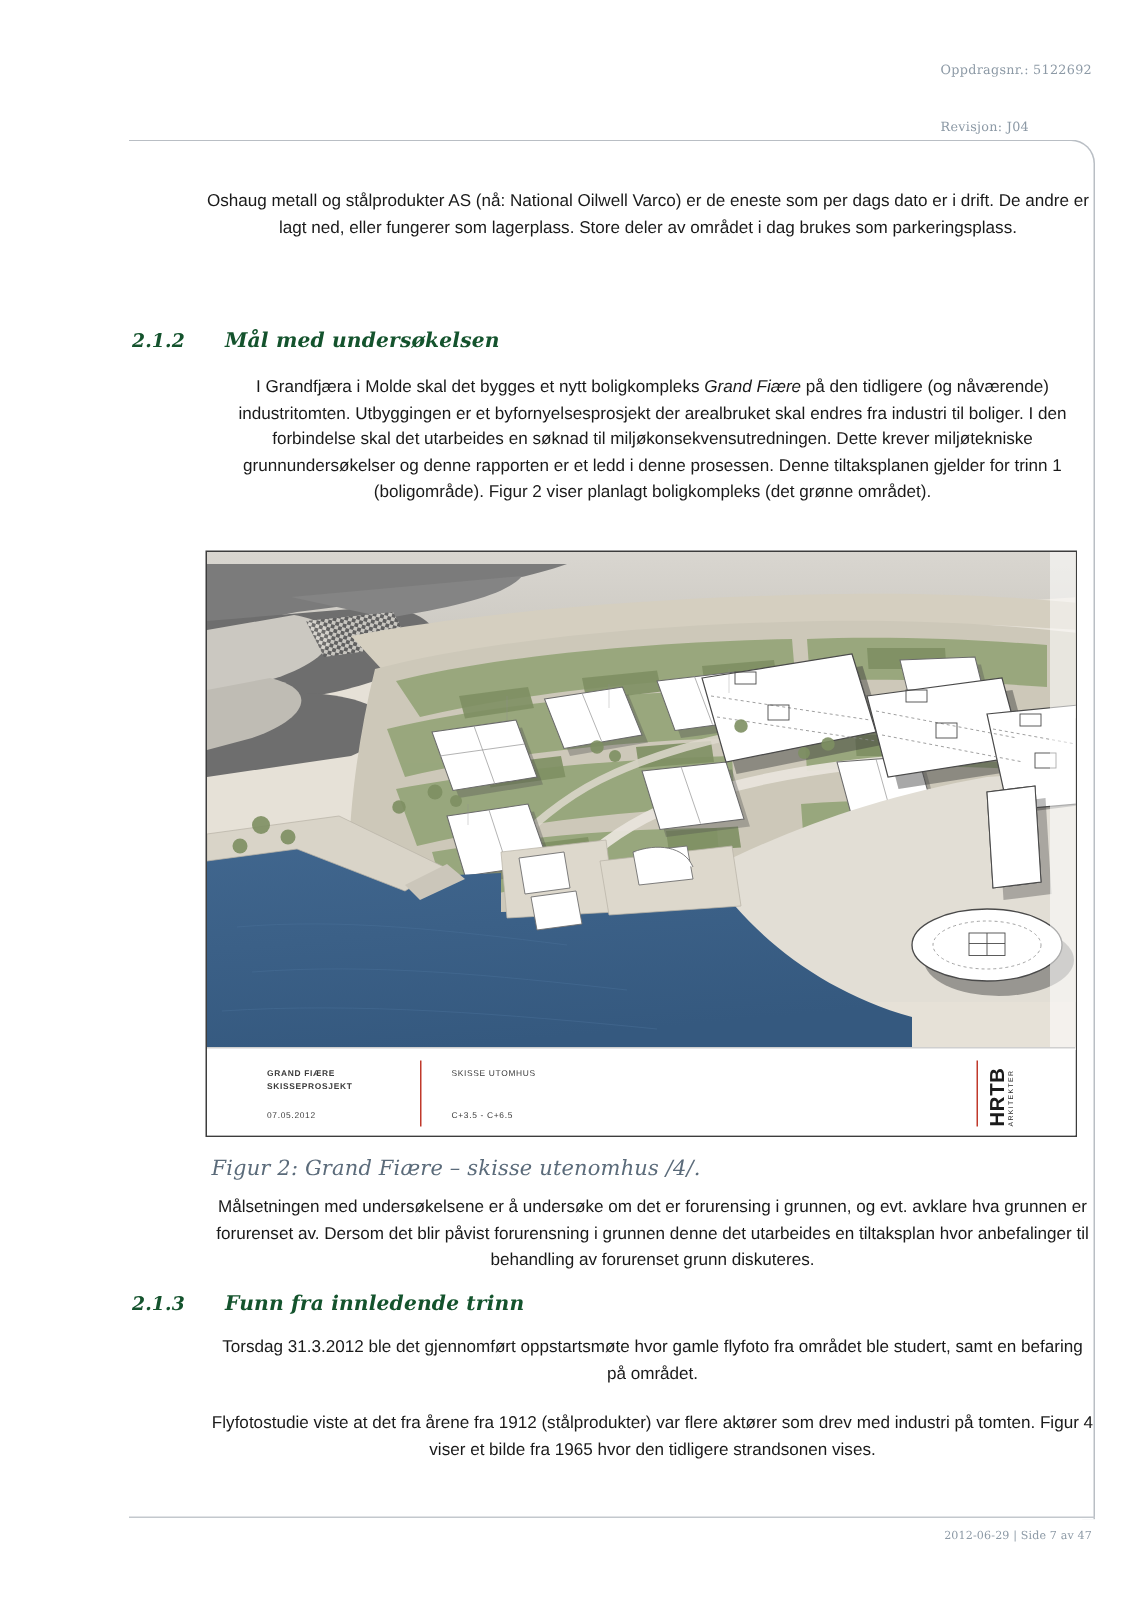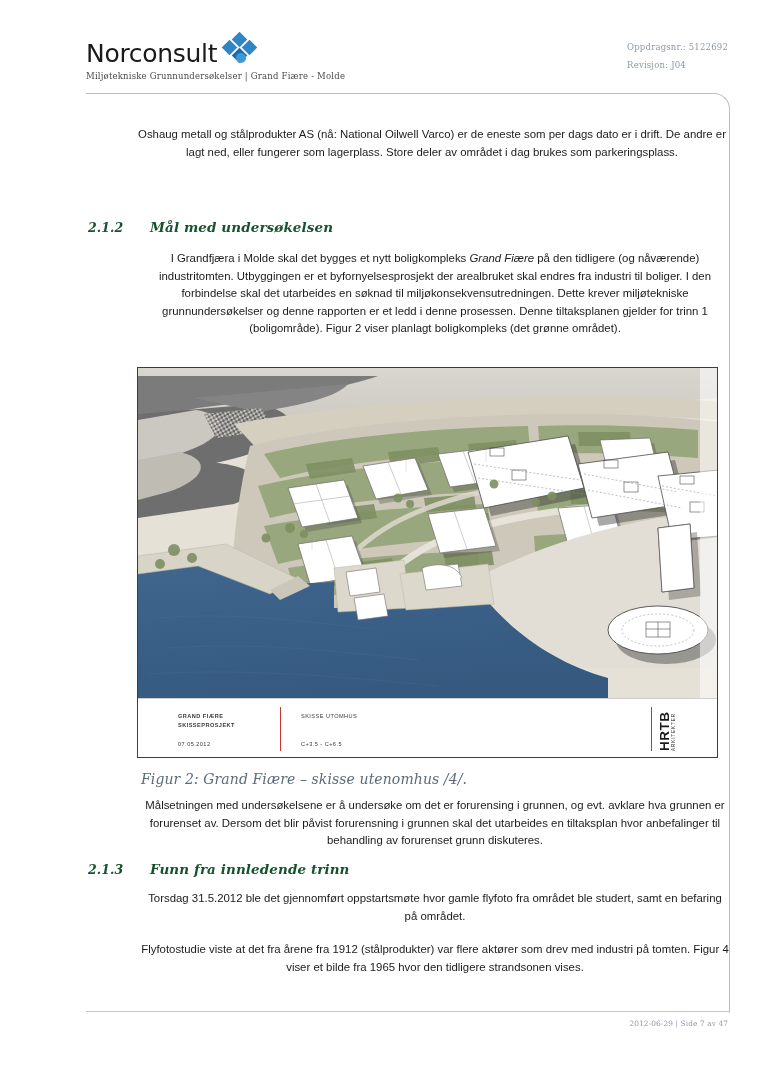--- a/index.html
+++ b/index.html
@@ -85,21 +85,21 @@
 
   .header-right {
     position: absolute;
     right: 36px; top: 42px;
     text-align: left;
     font-family: "DejaVu Serif", serif;
     font-size: 8.5px;
     color: #8d9aa6;
     letter-spacing: 0.2px;
   }
-  .header-right div + div { margin-top: 8px; }
+  .header-right div + div { margin-top: 28px; }
 
   
   .frame-line {
     position: absolute;
     left: 86px;
     top: 93px;
     width: 644px;
     height: 920px;
     border-top: 1px solid #b9bec4;
     border-right: 1px solid #b9bec4;
@@ -254,33 +254,20 @@
     white-space: nowrap;
     text-align: center;
   }
 </style>
 </head>
 <body>
 
 <div class="page">
 
   <div class="header">
-    <div class="logo-block">
-      <div class="logo-row">
-        <div class="logo-word">Norconsult</div>
-        <div class="logo-marks">
-          <span class="dia a"></span>
-          <span class="dia b"></span>
-          <span class="dia c"></span>
-          <span class="dia d"></span>
-          <span class="dot"></span>
-        </div>
-      </div>
-      <div class="logo-sub">Miljøtekniske Grunnundersøkelser  |  Grand Fiære - Molde</div>
-    </div>
 
     <div class="header-right">
       <div>Oppdragsnr.: 5122692</div>
       <div>Revisjon: J04</div>
     </div>
   </div>
 
   <div class="frame-line"></div>
 
   <div class="content">
@@ -499,26 +486,26 @@
         <div class="tb-logo">
           <div class="tb-logo-div"></div>
           <div class="tb-hrtb">HRTB</div>
           <div class="tb-ark">ARKITEKTER</div>
         </div>
       </div>
     </div>
 
     <div class="caption">Figur 2: Grand Fiære – skisse utenomhus /4/.</div>
 
-    <p class="body para3">Målsetningen med undersøkelsene er å undersøke om det er forurensing i grunnen, og evt. avklare hva grunnen er forurenset av. Dersom det blir påvist forurensning i grunnen skal det utarbeides en tiltaksplan hvor anbefalinger til behandling av forurenset grunn diskuteres.</p>
+    <p class="body para3">Målsetningen med undersøkelsene er å undersøke om det er forurensing i grunnen, og evt. avklare hva grunnen er forurenset av. Dersom det blir påvist forurensning i grunnen denne det utarbeides en tiltaksplan hvor anbefalinger til behandling av forurenset grunn diskuteres.</p>
 
     <div class="h3 h3-213">
       <span class="num">2.1.3</span><span>Funn fra innledende trinn</span>
     </div>
 
-    <p class="body para4">Torsdag 31.5.2012 ble det gjennomført oppstartsmøte hvor gamle flyfoto fra området ble studert, samt en befaring på området.</p>
+    <p class="body para4">Torsdag 31.3.2012 ble det gjennomført oppstartsmøte hvor gamle flyfoto fra området ble studert, samt en befaring på området.</p>
     <p class="body para5">Flyfotostudie viste at det fra årene fra 1912 (stålprodukter) var flere aktører som drev med industri på tomten. Figur 4 viser et bilde fra 1965 hvor den tidligere strandsonen vises.</p>
   </div>
 
   <div class="footer-rule"></div>
   <div class="footer-right">2012-06-29  |  Side 7 av 47</div>
 
 </div>
 
 </body></html>

